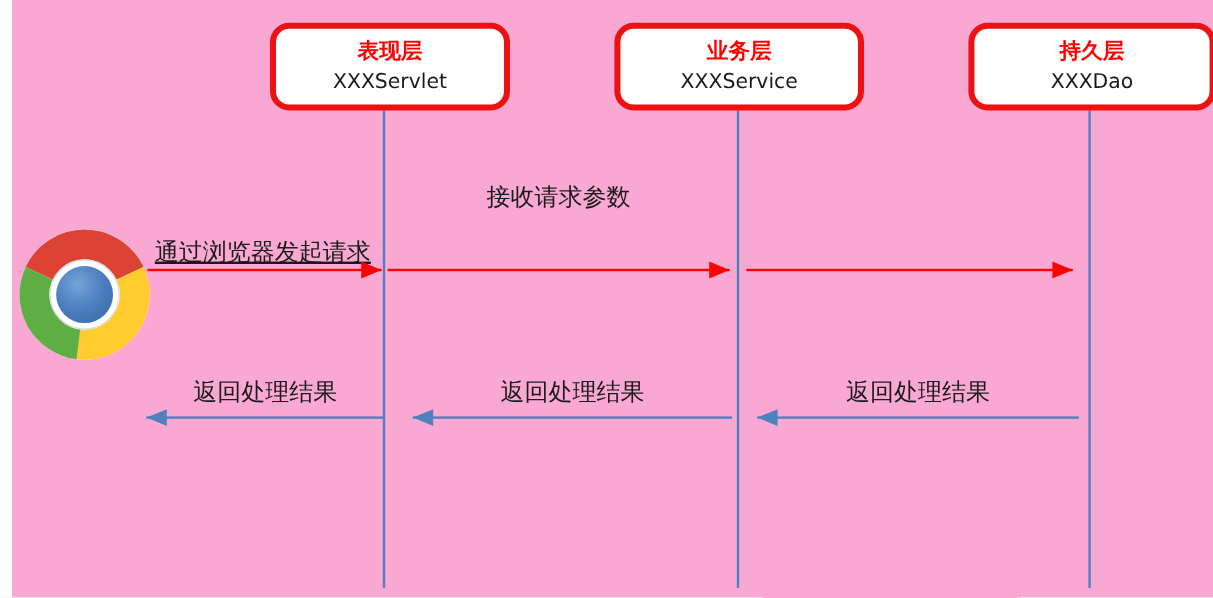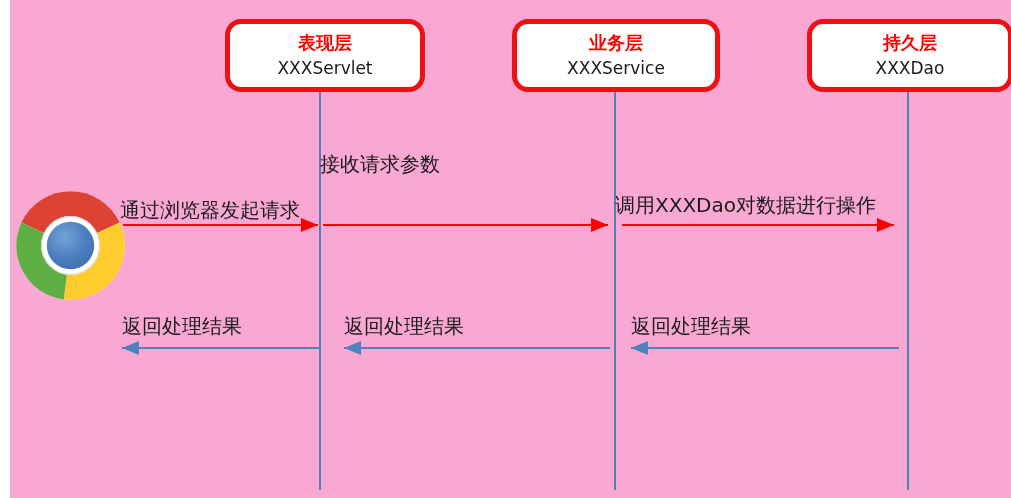--- a/index.html
+++ b/index.html
@@ -46,24 +46,24 @@
   }
   #req-arrow-1 { left:113px; top:224px; width:195px; }
   #req-arrow-2 { left:313px; top:224px; width:285px; }
   #req-arrow-3 { left:612px; top:224px; width:272px; }
   #res-arrow-1 { left:112px; top:347px; width:198px; }
   #res-arrow-2 { left:334px; top:347px; width:266px; }
   #res-arrow-3 { left:621px; top:347px; width:268px; }
 
   
   .msg-label {
-    position:absolute; text-align:left; color:#1a1a1a; font-size:20px;
+    position:absolute; text-align:center; color:#1a1a1a; font-size:20px;
     line-height:24px; white-space:nowrap; z-index:2;
   }
-  #req-label-1 { left:110px; width:198px; top:198px; }
+  #req-label-1 { left:110px; width:198px; top:198px;text-decoration:underline; }
   #req-label-2 { left:310px; width:291px; top:152px; }
   #req-label-2 .line { display:block; }
   #req-label-2 .line + .line { margin-top:13px; }
   #req-label-3 { left:605px; width:285px; top:193px; }
   #res-label-1 { left:112px; width:198px; top:314px; }
   #res-label-2 { left:334px; width:266px; top:314px; }
   #res-label-3 { left:621px; width:268px; top:314px; }
 </style>
 </head>
 <body>
@@ -107,21 +107,20 @@
   </div>
 
   <div class="msg-label" id="req-label-1">通过浏览器发起请求</div>
   <div class="arrow arrow-right" id="req-arrow-1"></div>
 
   <div class="msg-label" id="req-label-2">
     <span class="line">接收请求参数</span>
   </div>
   <div class="arrow arrow-right" id="req-arrow-2"></div>
 
-  <div class="msg-label" id="req-label-3">调用XXXDao对数据进行操作</div>
   <div class="arrow arrow-right" id="req-arrow-3"></div>
 
   <div class="msg-label" id="res-label-1">返回处理结果</div>
   <div class="arrow arrow-left" id="res-arrow-1"></div>
 
   <div class="msg-label" id="res-label-2">返回处理结果</div>
   <div class="arrow arrow-left" id="res-arrow-2"></div>
 
   <div class="msg-label" id="res-label-3">返回处理结果</div>
   <div class="arrow arrow-left" id="res-arrow-3"></div>

